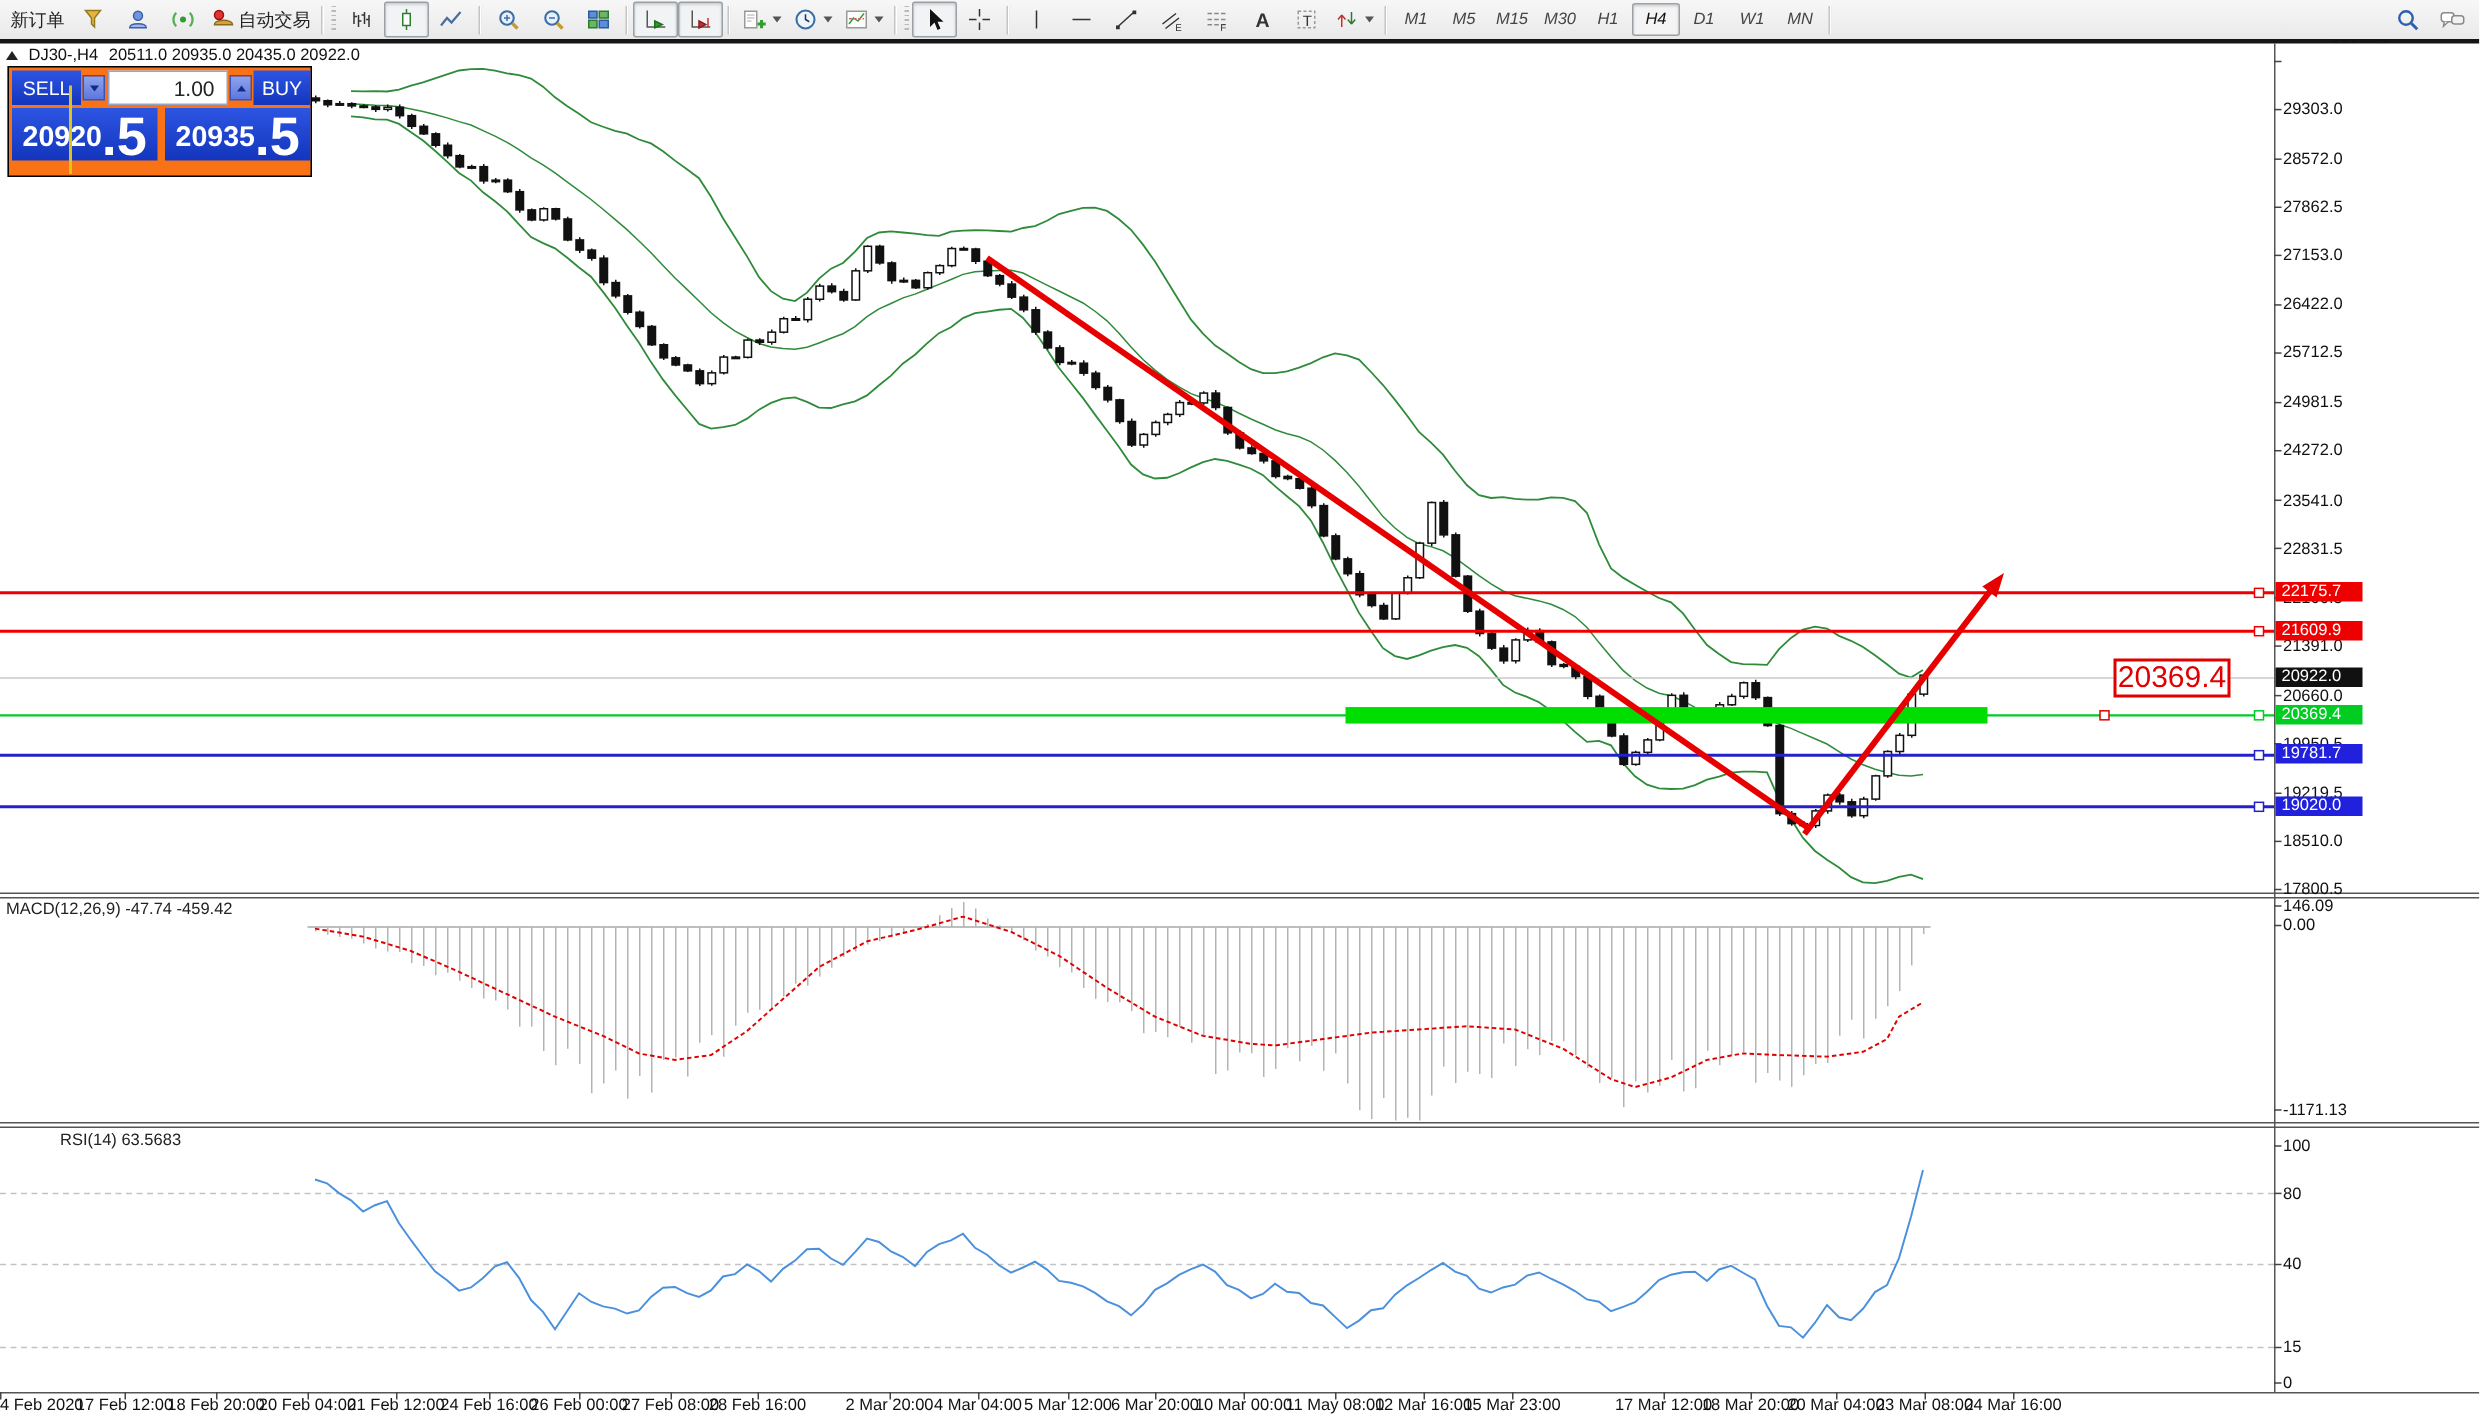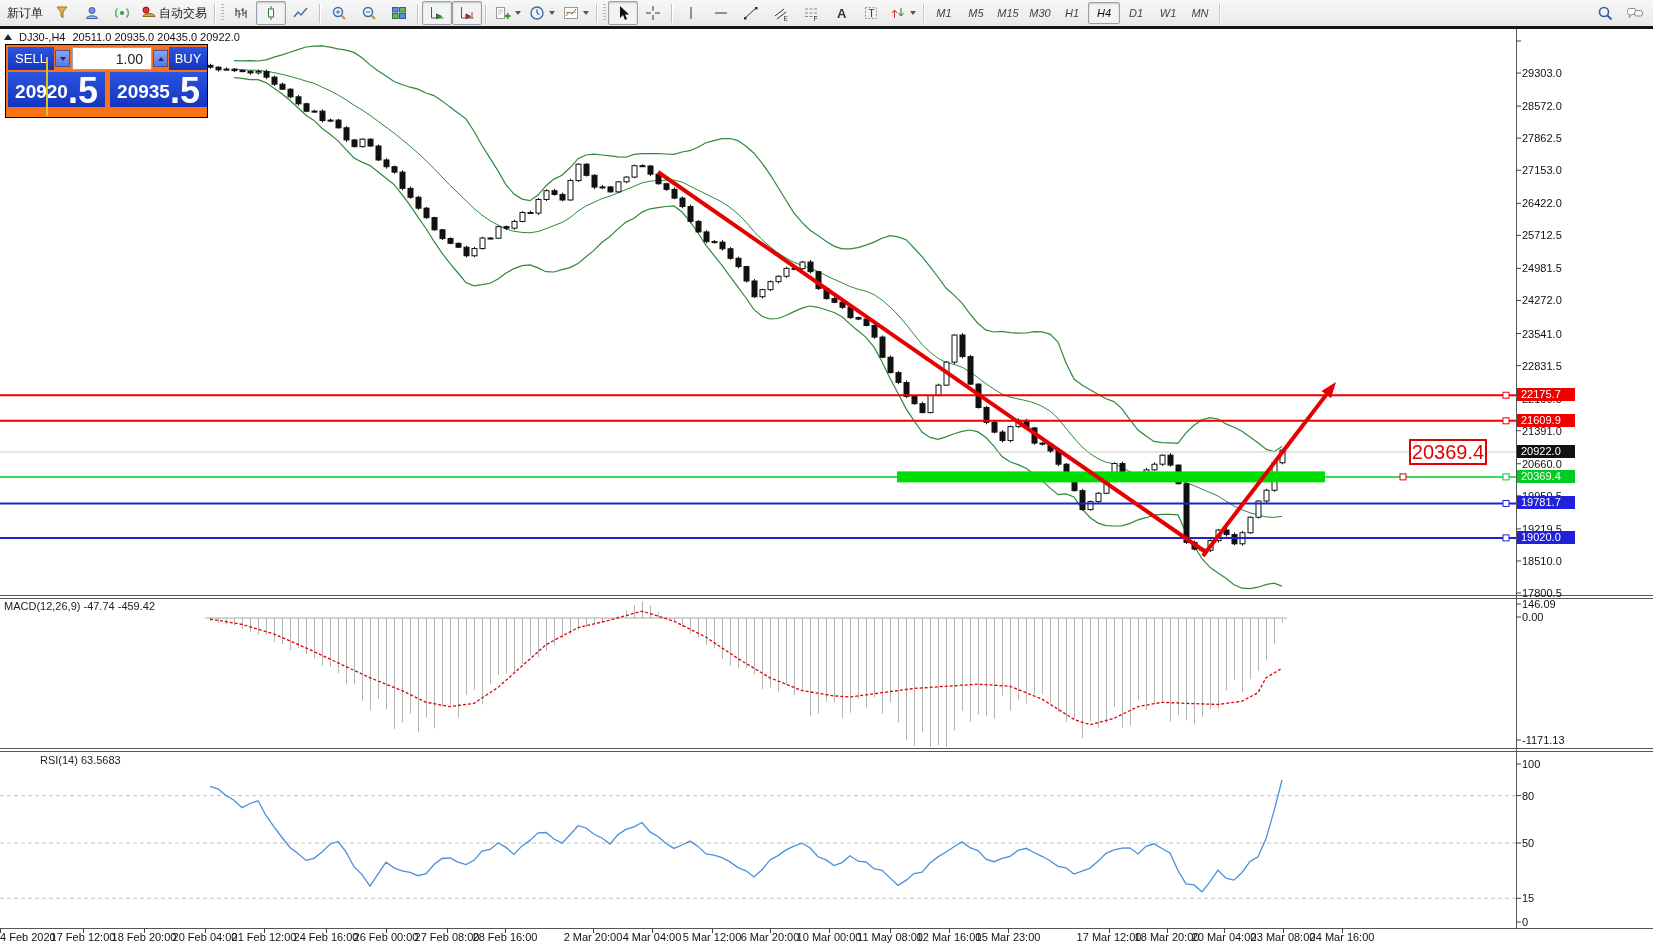--- a/index.html
+++ b/index.html
@@ -791,21 +791,21 @@
         <div class="tag" style="top: 413.809px; background: rgb(238, 0, 0); color: rgb(255, 255, 255);">21609.9</div>
         <div class="tag" style="top: 444.903px; background: rgb(17, 17, 17); color: rgb(255, 255, 255);">20922.0</div>
         <div class="tag" style="top: 469.882px; background: rgb(0, 204, 34); color: rgb(255, 255, 255);">20369.4</div>
         <div class="tag" style="top: 496.447px; background: rgb(32, 32, 221); color: rgb(255, 255, 255);">19781.7</div>
         <div class="tag" style="top: 530.877px; background: rgb(32, 32, 221); color: rgb(255, 255, 255);">19020.0</div>
         <div class="ptick" style="top: 598px;">146.09</div>
         <div class="ptick" style="top: 611px;">0.00</div>
         <div class="ptick" style="top: 734px;">-1171.13</div>
         <div class="ptick" style="top: 758px;">100</div>
         <div class="ptick" style="top: 789.6px;">80</div>
-        <div class="ptick" style="top: 837px;">50</div>
+        <div class="ptick" style="top: 837px;">40</div>
         <div class="ptick" style="top: 892.3px;">15</div>
         <div class="ptick" style="top: 916px;">0</div>
         <div class="tlabel" style="left: 0px;">4 Feb 2020</div>
         <div class="tlabel" style="left: 83px; transform: translateX(-50%);">17 Feb 12:00</div>
         <div class="tlabel" style="left: 144px; transform: translateX(-50%);">18 Feb 20:00</div>
         <div class="tlabel" style="left: 205px; transform: translateX(-50%);">20 Feb 04:00</div>
         <div class="tlabel" style="left: 264px; transform: translateX(-50%);">21 Feb 12:00</div>
         <div class="tlabel" style="left: 326px; transform: translateX(-50%);">24 Feb 16:00</div>
         <div class="tlabel" style="left: 386px; transform: translateX(-50%);">26 Feb 00:00</div>
         <div class="tlabel" style="left: 447px; transform: translateX(-50%);">27 Feb 08:00</div>

